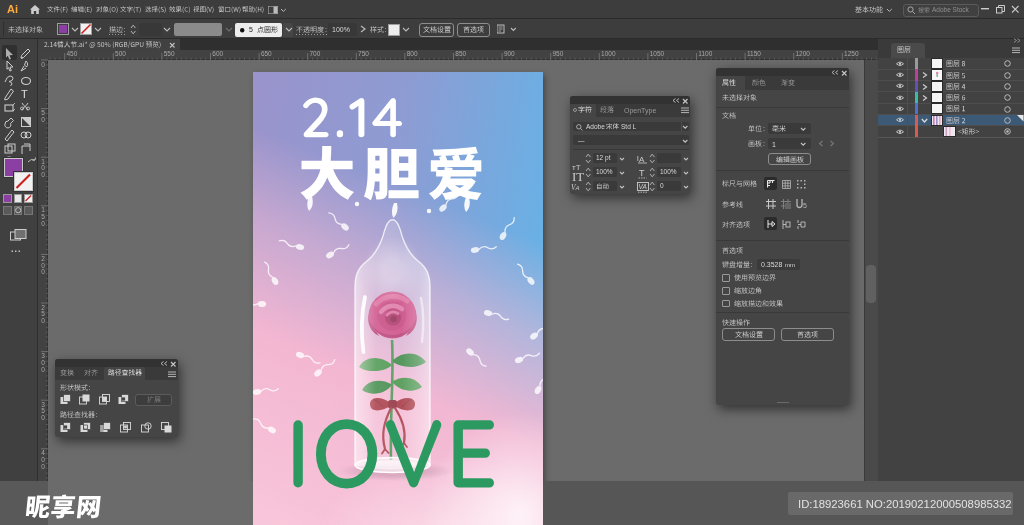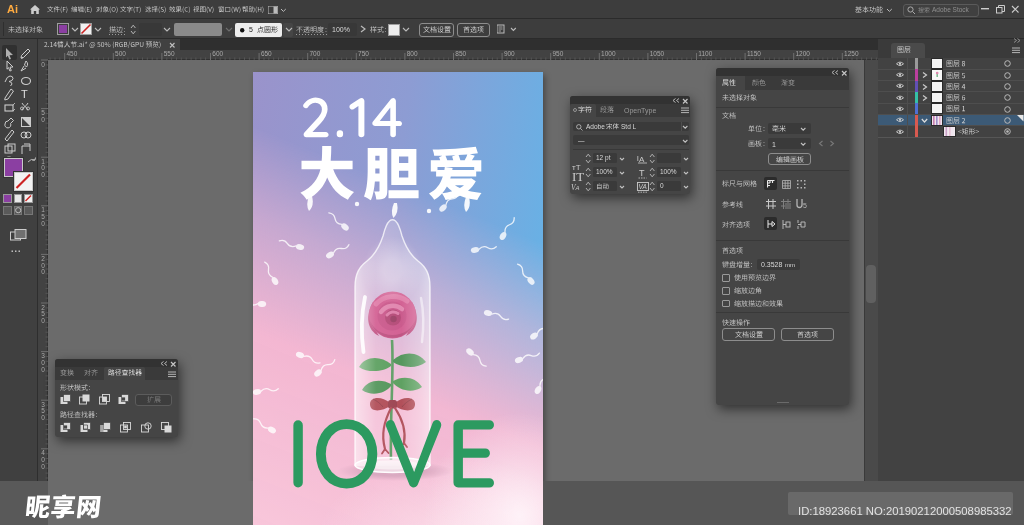--- a/index.html
+++ b/index.html
@@ -1168,13 +1168,13 @@
       <rect x="0.5" y="0.5" width="7" height="7" fill="none" stroke="#d9d9d9" stroke-width="0.9"></rect>
       <rect x="3.5" y="3.5" width="7" height="7" fill="#d9d9d9"></rect>
     </svg>
     <div style="position:absolute;left:0.0px;top:481.0px;width:48.0px;height:44.0px;background:#595959;"></div>
     <div style="position:absolute;left:48.0px;top:481.0px;width:205.0px;height:44.0px;background:#6b6b6b;"></div>
     <div style="position:absolute;left:543.0px;top:481.0px;width:481.0px;height:44.0px;background:#565656;"></div>
     <svg style="position:absolute;left:24px;top:493.5px;overflow:visible" width="80" height="30">
       <path d="M13.8 4.8H20.2V6.3H13.8ZM1.5 2.4V21.9H4.6V19.9H9C8.6 20.7 8.1 21.5 7.5 22.2C8.3 22.6 9.8 23.5 10.4 24.1C13.4 20.5 13.8 14.5 13.8 10.3V9.5H23.6V1.6H10.5V10.3C10.5 13 10.4 16.4 9.2 19.2V2.4ZM21.6 11.6C20.7 12.4 19.3 13.3 17.9 14.1V10.2H14.5V19.9C14.5 23.1 15.2 24.1 18.2 24.1C18.8 24.1 20.3 24.1 20.9 24.1C23.4 24.1 24.3 22.9 24.6 18.9C23.7 18.6 22.2 18.1 21.6 17.5C21.4 20.4 21.3 20.9 20.6 20.9C20.2 20.9 19.1 20.9 18.7 20.9C18 20.9 17.9 20.9 17.9 19.9V17.2C20.1 16.4 22.3 15.3 24.2 14.1ZM6.1 12.7V16.7H4.6V12.7ZM6.1 9.6H4.6V5.6H6.1Z M33.4 8.6H42.5V9.5H33.4ZM29.8 6.2V12H46.4V6.2ZM43.9 12.7 42.9 12.7H29.1V15.5H38.1C37.4 15.7 36.7 15.9 36 16.1L36 16.9H26.6V20H36V21C36 21.4 35.8 21.4 35.3 21.5C34.9 21.5 32.8 21.5 31.5 21.4C32 22.2 32.5 23.4 32.7 24.4C34.9 24.4 36.6 24.4 38 24C39.4 23.6 39.9 22.9 39.9 21.1V20H49.4V16.9H41.3C43.4 16.2 45.2 15.4 46.9 14.6L44.7 12.5ZM35.5 1C35.6 1.4 35.8 1.9 35.9 2.3H27.1V5.3H48.9V2.3H39.9C39.8 1.7 39.5 1 39.2 0.4Z M58.8 13.6C58.2 15.5 57.4 17.2 56.4 18.5V10.9C57.2 11.8 58 12.7 58.8 13.6ZM66.8 6.1C66.7 7.3 66.6 8.5 66.4 9.7C65.8 9.1 65.2 8.5 64.7 8L62.9 9.8C63 8.7 63.2 7.6 63.3 6.4L60.1 6.1C60 7.4 59.9 8.7 59.6 10L57.6 7.8L56.4 9.2V5.4H70.6V15.2C70.2 14.5 69.6 13.7 69 12.8C69.5 10.8 69.8 8.7 70 6.4ZM52.8 1.9V24.3H56.4V20.2C57.1 20.7 57.9 21.2 58.2 21.5C59.4 20.2 60.4 18.5 61.1 16.5C61.5 17.1 61.9 17.6 62.2 18.1L64.3 15.4C63.8 14.7 63.1 13.8 62.2 12.9C62.5 12 62.6 11.1 62.8 10.2C63.7 11.2 64.7 12.3 65.5 13.4C64.8 16.1 63.6 18.3 61.9 19.9C62.7 20.3 64.1 21.3 64.7 21.8C66 20.4 67 18.7 67.8 16.6C68.2 17.3 68.5 18 68.8 18.6L70.6 16.8V20.1C70.6 20.6 70.4 20.7 69.9 20.8C69.3 20.8 67.4 20.8 65.9 20.6C66.4 21.6 67 23.3 67.2 24.3C69.7 24.3 71.4 24.2 72.6 23.6C73.8 23.1 74.3 22.1 74.3 20.1V1.9Z" fill="#ffffff" transform="skewX(-6)" transform-origin="40 25"></path>
     </svg>
     <div style="position:absolute;left:788.0px;top:492.0px;width:225.0px;height:23.0px;background:#696969;border-radius:2px"></div>
-    <div style="position:absolute;left:798.0px;top:498.5px;font-size:11.3px;color:#e2e2e2;font-weight:400;white-space:pre;line-height:1;margin-top:7px;">ID:18923661 NO:20190212000508985332</div>
+    <div style="position:absolute;left:798.0px;top:498.5px;font-size:11.3px;color:#e2e2e2;font-weight:400;white-space:pre;line-height:1;">ID:18923661 NO:20190212000508985332</div>
   </div>
 </body></html>

